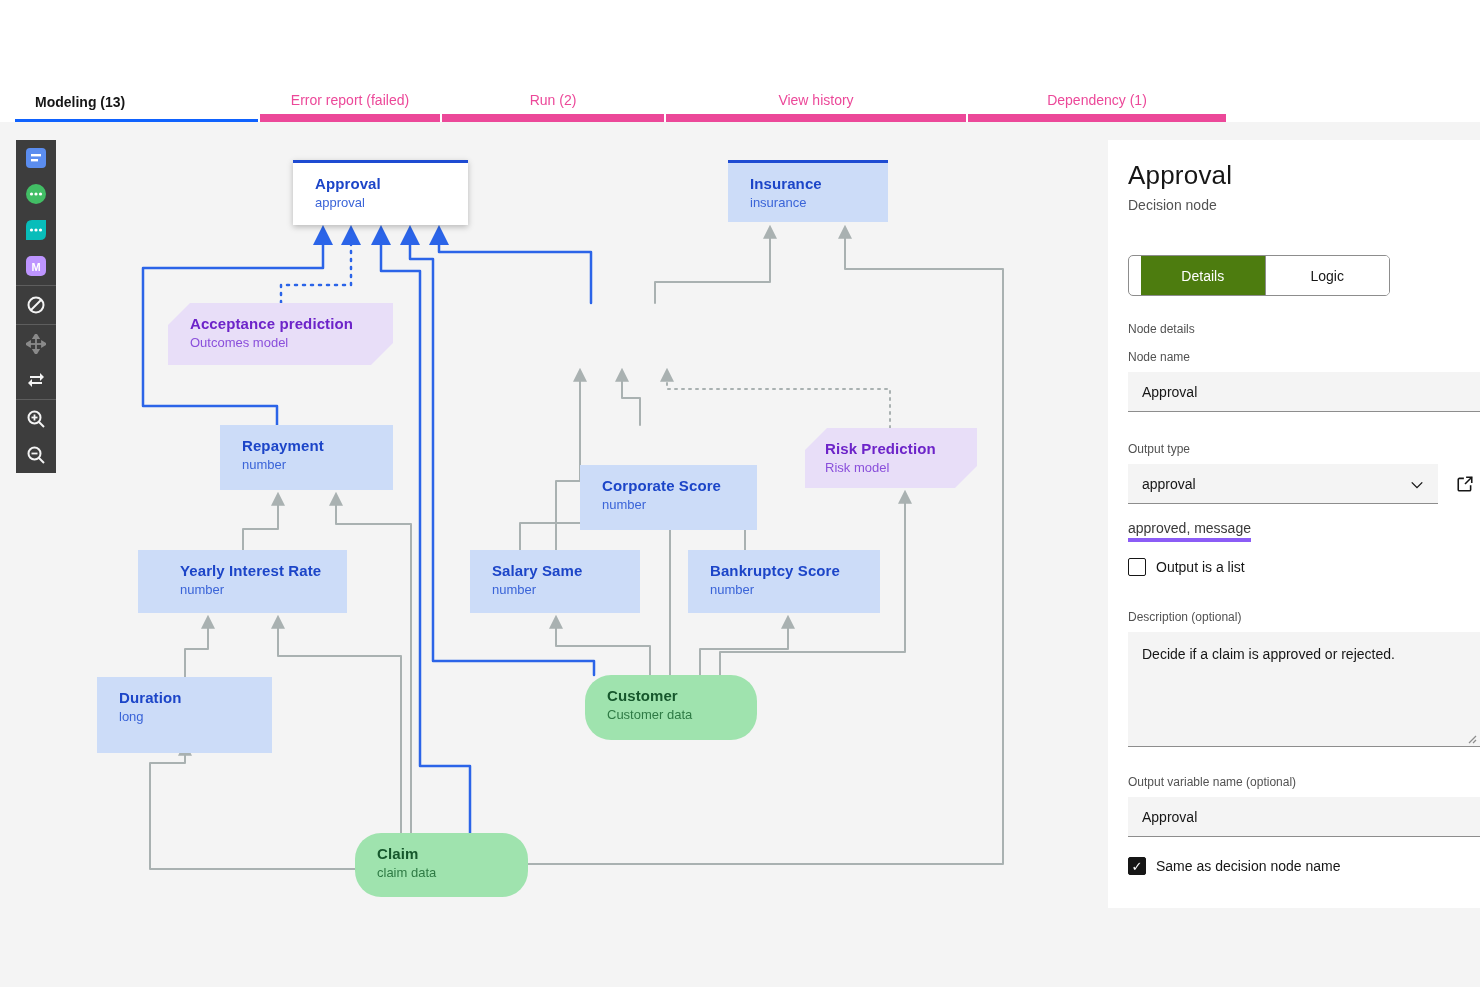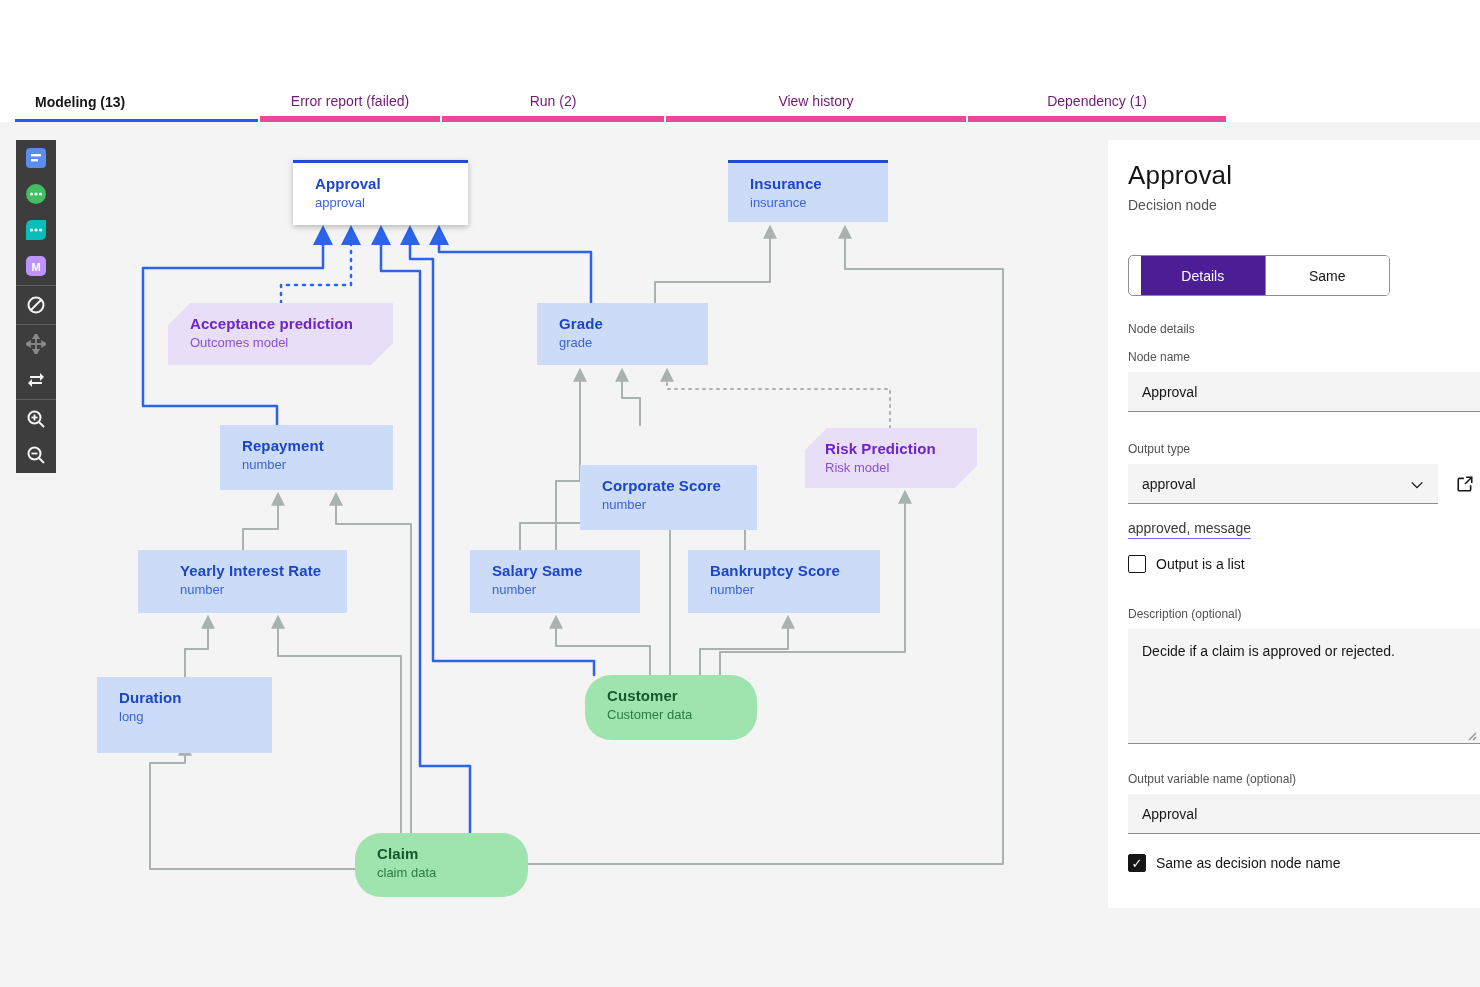--- a/index.html
+++ b/index.html
@@ -3,21 +3,21 @@
 <meta charset="utf-8">
 <style>
   * { margin:0; padding:0; box-sizing:border-box; }
   html,body { width:1480px; height:987px; background:#ffffff;
     font-family:"Liberation Sans","DejaVu Sans",sans-serif; color:#161616; overflow:hidden; }
   .stage { position:relative; width:1480px; height:987px; }
 
   
   .tabbar { position:absolute; top:85px; left:0; width:1480px; height:37px; display:flex; padding-left:15px; background:#fff; }
   .tab { height:37px; display:flex; align-items:center; justify-content:center;
-         font-size:14px; color:#701a75; border-bottom:6px solid #ec4899; margin-right:2px; cursor:pointer; }
+         font-size:14px; color:#ec4899; border-bottom:8px solid #ec4899; margin-right:2px; cursor:pointer; }
   .tab.active { color:#161616; font-weight:bold; border-bottom:3px solid #0f62fe; justify-content:flex-start; padding-left:20px; }
 
   
   .canvas { position:absolute; top:122px; left:0; width:1480px; height:865px; background:#f4f4f4; }
   svg.edges { position:absolute; top:0; left:0; pointer-events:none; }
 
   
   .tools { position:absolute; top:140px; left:16px; width:40px; background:#3d3d3d; display:flex; flex-direction:column; }
   .tool { width:40px; height:36px; display:flex; align-items:center; justify-content:center; cursor:pointer; }
   .tdiv { height:1px; background:#5e5e5e; margin:1px 0; }
@@ -34,32 +34,32 @@
   .n-model .t { color:#6d24c9; } .n-model .s { color:#8a4fdb; }
   .n-data   { background:#9fe3ae; border-radius:26px; }
   .n-data .t { color:#16572c; } .n-data .s { color:#2e7a44; }
 
   
   .panel { position:absolute; top:140px; left:1108px; width:372px; height:768px; background:#ffffff; padding:20px 0 0 20px; }
   .panel h1 { font-size:26px; font-weight:400; letter-spacing:.2px; }
   .panel .sub { font-size:14px; color:#525252; margin-top:6px; }
   .seg { margin-top:42px; width:262px; height:41px; display:flex; border:1px solid #8d8d8d; border-radius:5px; overflow:hidden; }
   .seg button { flex:1; border:none; font-size:14px; cursor:pointer; font-family:inherit; }
-  .seg .on  { background:#4c1d95; color:#fff;margin-left:12px; }
+  .seg .on  { background:#4d7c0f; color:#fff;margin-left:12px; }
   .seg .off { background:#ffffff; color:#161616; border-left:1px solid #8d8d8d; }
   .lbl { font-size:12px; color:#525252; }
   .field { background:#f4f4f4; border:none; border-bottom:1px solid #8d8d8d; height:40px;
            font-size:14px; color:#161616; padding:0 14px; font-family:inherit; width:352px; display:block; }
   .ddrow { display:flex; align-items:center; margin-top:8px; }
   .dd { position:relative; width:310px; }
   .dd .field { width:310px; padding-right:40px; }
   .dd svg { position:absolute; right:14px; top:14px; }
   .launch { margin-left:18px; cursor:pointer; }
   .deflink { display:inline-block; margin-top:16px; font-size:14px; color:#393939;
-             border-bottom:1px solid #8b5cf6; padding-bottom:2px; cursor:pointer; }
+             border-bottom:4px solid #8b5cf6; padding-bottom:2px; cursor:pointer; }
   .cbrow { display:flex; align-items:center; margin-top:16px; cursor:pointer; }
   .cb { width:18px; height:18px; border:1.6px solid #161616; border-radius:2px; margin-right:10px; flex:none;
         display:flex; align-items:center; justify-content:center; background:#fff; }
   .cb.checked { background:#161616; color:#fff; font-size:13px; font-weight:bold; }
   .cbrow span.txt { font-size:14px; color:#161616; }
   .tarea { position:relative; width:352px; margin-top:8px; }
   .tarea textarea { width:352px; height:115px; background:#f4f4f4; border:none; border-bottom:1px solid #8d8d8d;
         resize:none; font-family:inherit; font-size:14px; color:#161616; padding:14px; }
 </style>
 </head>
@@ -198,24 +198,20 @@
       <div class="s" style="color:#3a64d8">approval</div>
     </div>
     <div class="node n-blue n-top" style="left:728px; top:38px;  width:160px; height:62px;">
       <div class="t">Insurance</div>
       <div class="s">insurance</div>
     </div>
     <div class="node n-model" style="left:168px; top:181px; width:225px; height:62px;">
       <div class="t">Acceptance prediction</div>
       <div class="s">Outcomes model</div>
     </div>
-    <div class="node n-blue" style="left:537px; top:181px; width:171px; height:62px;">
-      <div class="t">Grade</div>
-      <div class="s">grade</div>
-    </div>
     <div class="node n-blue" style="left:220px; top:303px; width:173px; height:65px;">
       <div class="t">Repayment</div>
       <div class="s">number</div>
     </div>
     <div class="node n-blue" style="left:580px; top:303px; width:177px; height:65px;margin-top:40px;">
       <div class="t">Corporate Score</div>
       <div class="s">number</div>
     </div>
     <div class="node n-model" style="left:805px; top:306px; width:172px; height:60px; padding-left:20px;">
       <div class="t">Risk Prediction</div>
@@ -246,21 +242,21 @@
       <div class="s">claim data</div>
     </div>
   </div>
 
   <div class="panel">
     <h1>Approval</h1>
     <div class="sub">Decision node</div>
 
     <div class="seg">
       <button class="on">Details</button>
-      <button class="off">Same</button>
+      <button class="off">Logic</button>
     </div>
 
     <div class="lbl" style="margin-top:26px">Node details</div>
     <div class="lbl" style="margin-top:14px">Node name</div>
     <input class="field" style="margin-top: 8px;" value="Approval">
 
     <div class="lbl" style="margin-top:30px">Output type</div>
     <div class="ddrow">
       <div class="dd">
         <input class="field" readonly="" value="approval" style="">

